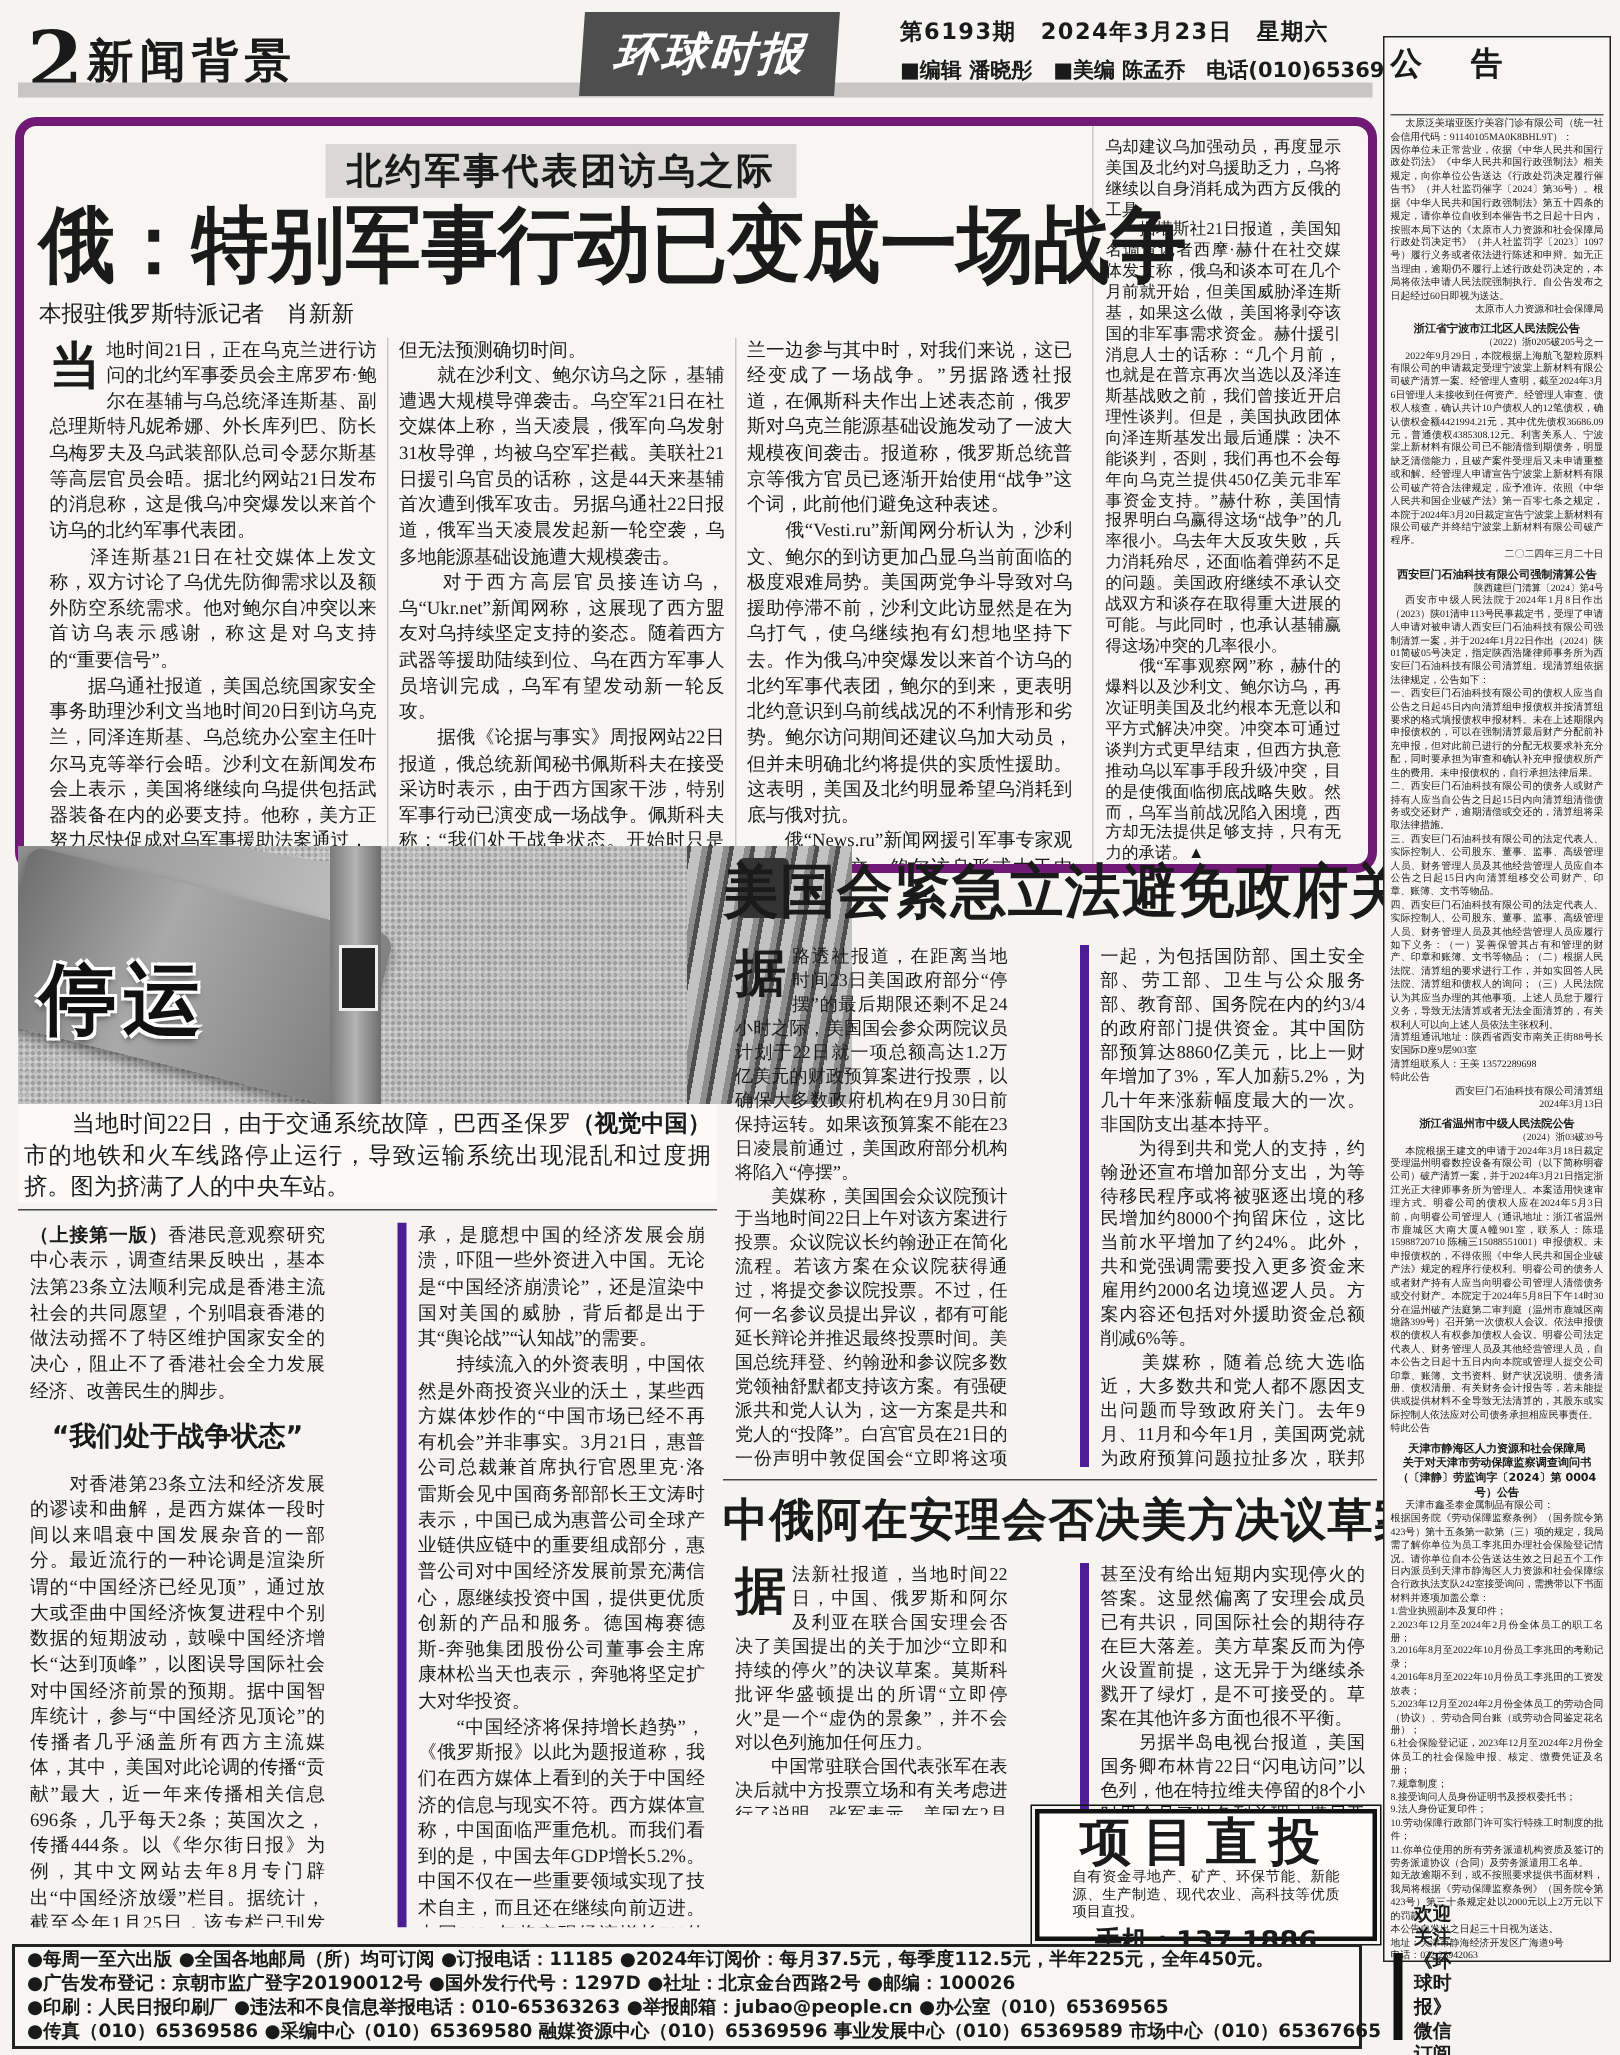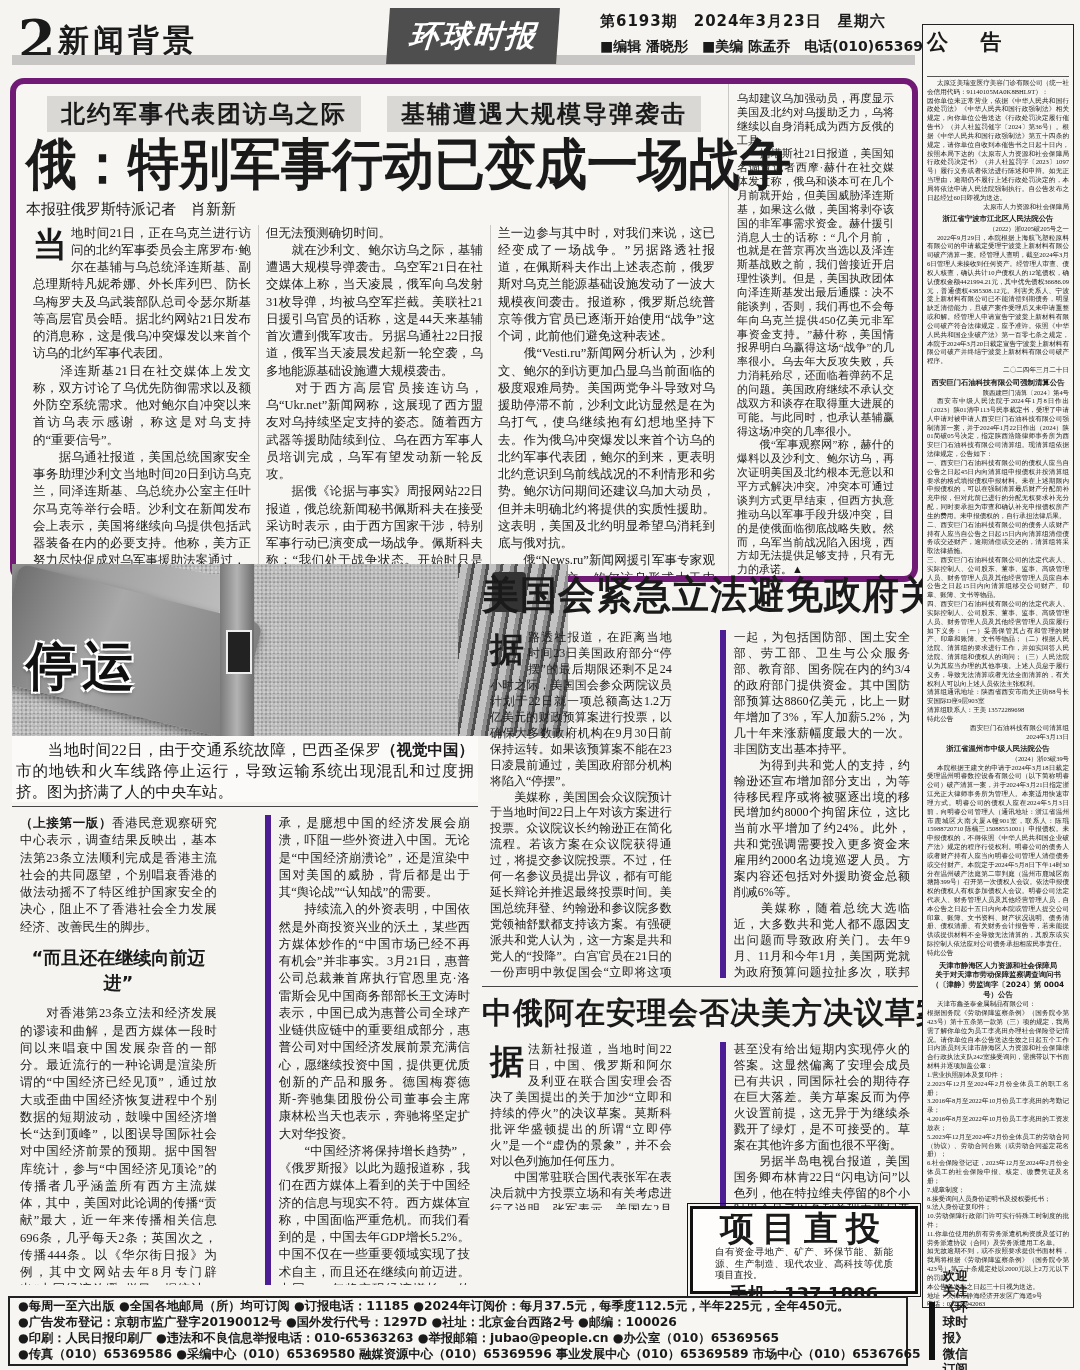--- a/index.html
+++ b/index.html
@@ -116,21 +116,20 @@
     <span>第6193期</span>　<span>2024年3月23日</span>　<span>星期六</span>
   </div>
   <div class="abs editor-line">
     <span>■编辑  潘晓彤</span>　<span>■美编  陈孟乔</span>　<span>电话(010)65369568</span>
   </div>
 
   <section class="abs red-box">
     <div class="ma-left">
       <div class="kickers">
         <span class="kick">北约军事代表团访乌之际</span>
-        <span class="kick">基辅遭遇大规模导弹袭击</span>
       </div>
       <h1 class="main-headline">俄：特别军事行动已变成一场战争</h1>
       <div class="byline">本报驻俄罗斯特派记者　肖新新</div>
       <div class="cols3">
         <div class="col3"><span class="dropcap">当</span><span class="coltext">地时间21日，正在乌克兰进行访问的北约军事委员会主席罗布·鲍尔在基辅与乌总统泽连斯基、副总理斯特凡妮希娜、外长库列巴、防长乌梅罗夫及乌武装部队总司令瑟尔斯基等高层官员会晤。据北约网站21日发布的消息称，这是俄乌冲突爆发以来首个访乌的北约军事代表团。
 　　泽连斯基21日在社交媒体上发文称，双方讨论了乌优先防御需求以及额外防空系统需求。他对鲍尔自冲突以来首访乌表示感谢，称这是对乌支持的“重要信号”。
 　　据乌通社报道，美国总统国家安全事务助理沙利文当地时间20日到访乌克兰，同泽连斯基、乌总统办公室主任叶尔马克等举行会晤。沙利文在新闻发布会上表示，美国将继续向乌提供包括武器装备在内的必要支持。他称，美方正努力尽快促成对乌军事援助法案通过，</span></div>
         <div class="col3 coltext">但无法预测确切时间。
 　　就在沙利文、鲍尔访乌之际，基辅遭遇大规模导弹袭击。乌空军21日在社交媒体上称，当天凌晨，俄军向乌发射31枚导弹，均被乌空军拦截。美联社21日援引乌官员的话称，这是44天来基辅首次遭到俄军攻击。另据乌通社22日报道，俄军当天凌晨发起新一轮空袭，乌多地能源基础设施遭大规模袭击。
 　　对于西方高层官员接连访乌，乌“Ukr.net”新闻网称，这展现了西方盟友对乌持续坚定支持的姿态。随着西方武器等援助陆续到位、乌在西方军事人员培训完成，乌军有望发动新一轮反攻。
@@ -186,21 +185,21 @@
   <div class="abs adbox">
     <div class="ad-title">项目直投</div>
     <div class="ad-body">自有资金寻地产、矿产、环保节能、新能源、生产制造、现代农业、高科技等优质项目直投。</div>
     <div class="ad-phone">手机：137 1886 9488 李经理</div>
   </div>
 
   <section class="abs jump">
     <div class="twocols">
       <div class="tcol">
         <b>（上接第一版）</b><span>香港民意观察研究中心表示，调查结果反映出，基本法第23条立法顺利完成是香港主流社会的共同愿望，个别唱衰香港的做法动摇不了特区维护国家安全的决心，阻止不了香港社会全力发展经济、改善民生的脚步。</span>
-        <div class="jump-sub">“而且还在继续向前迈进”</div>
+        <div class="jump-sub">“我们处于战争状态”</div>
         <div class="coltext">　　对香港第23条立法和经济发展的谬读和曲解，是西方媒体一段时间以来唱衰中国发展杂音的一部分。最近流行的一种论调是渲染所谓的“中国经济已经见顶”，通过放大或歪曲中国经济恢复进程中个别数据的短期波动，鼓噪中国经济增长“达到顶峰”，以图误导国际社会对中国经济前景的预期。据中国智库统计，参与“中国经济见顶论”的传播者几乎涵盖所有西方主流媒体，其中，美国对此论调的传播“贡献”最大，近一年来传播相关信息696条，几乎每天2条；英国次之，传播444条。以《华尔街日报》为例，其中文网站去年8月专门辟出“中国经济放缓”栏目。据统计，截至今年1月25日，该专栏已刊发172篇文章。其中，去年12月至今年1月最为密集，共发49篇。
 　　中国社科院世界经济与政治研究所研究员高凌云22日对《环球时报》记者表示，美西方炒作“中国经济见顶论”与之前的“中国崩溃论”一脉相</div>
       </div>
       <div class="tcol coltext">承，是臆想中国的经济发展会崩溃，吓阻一些外资进入中国。无论是“中国经济崩溃论”，还是渲染中国对美国的威胁，背后都是出于其“舆论战”“认知战”的需要。
 　　持续流入的外资表明，中国依然是外商投资兴业的沃土，某些西方媒体炒作的“中国市场已经不再有机会”并非事实。3月21日，惠普公司总裁兼首席执行官恩里克·洛雷斯会见中国商务部部长王文涛时表示，中国已成为惠普公司全球产业链供应链中的重要组成部分，惠普公司对中国经济发展前景充满信心，愿继续投资中国，提供更优质创新的产品和服务。德国梅赛德斯-奔驰集团股份公司董事会主席康林松当天也表示，奔驰将坚定扩大对华投资。
 　　“中国经济将保持增长趋势”，《俄罗斯报》以此为题报道称，我们在西方媒体上看到的关于中国经济的信息与现实不符。西方媒体宣称，中国面临严重危机。而我们看到的是，中国去年GDP增长5.2%。中国不仅在一些重要领域实现了技术自主，而且还在继续向前迈进。中国2024年将实现经济增长5%的目标，这不是对中国经济未来的盲目乐观，而是通过长期观察中国发展趋势、国家体制建设产生的坚定信念。2024年，我们将看到中国以“新质生产力”为基础的发展动力得到加强。▲</div>
     </div>
   </section>
 
   <aside class="abs sidebar">

